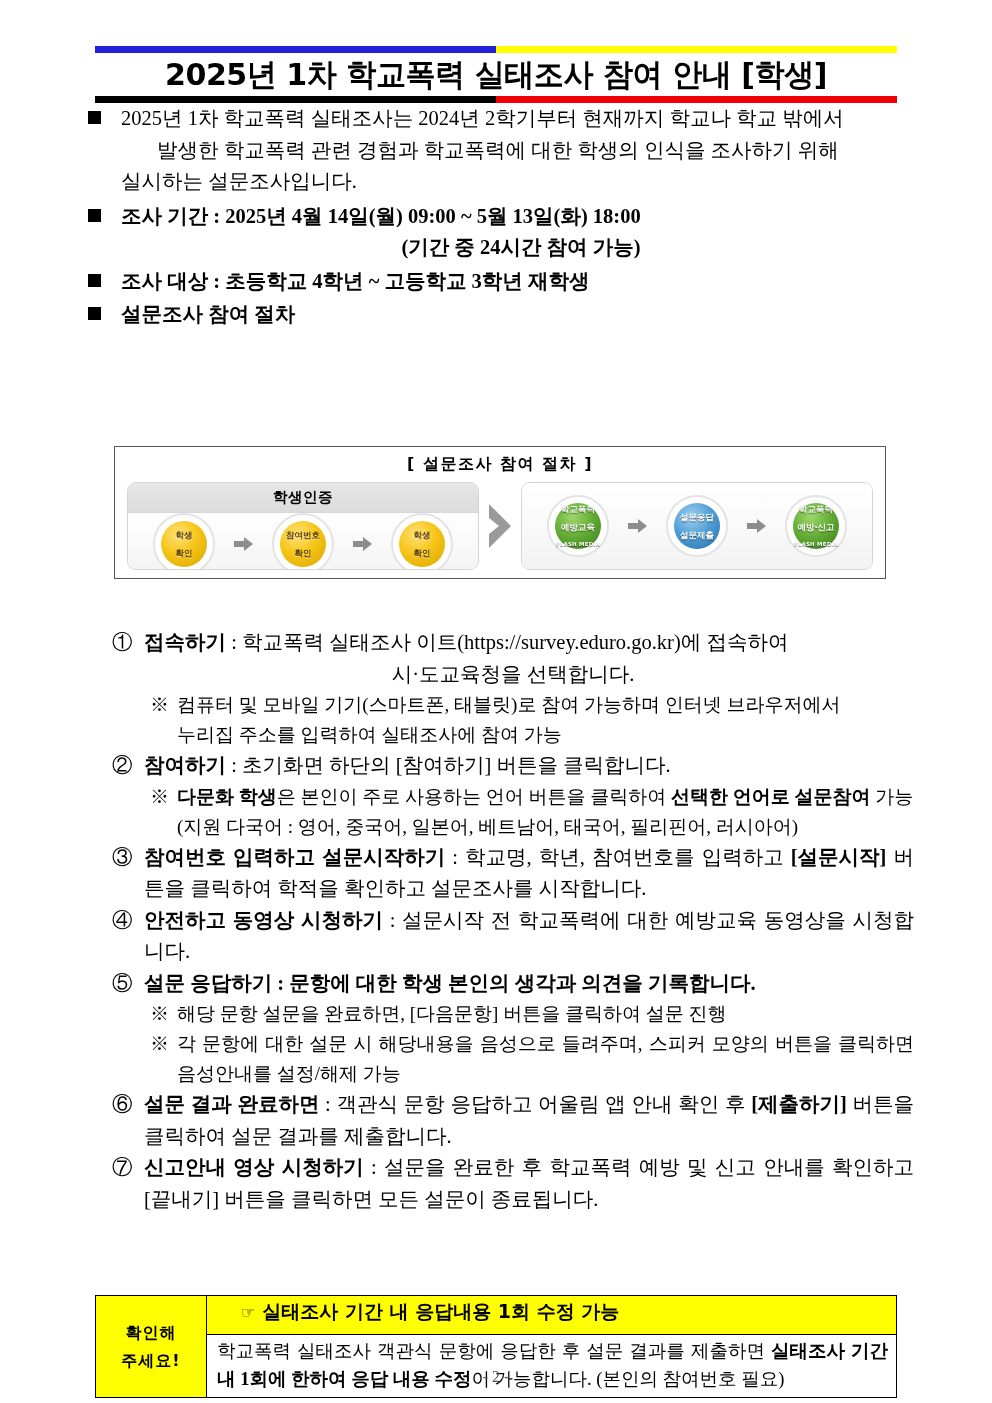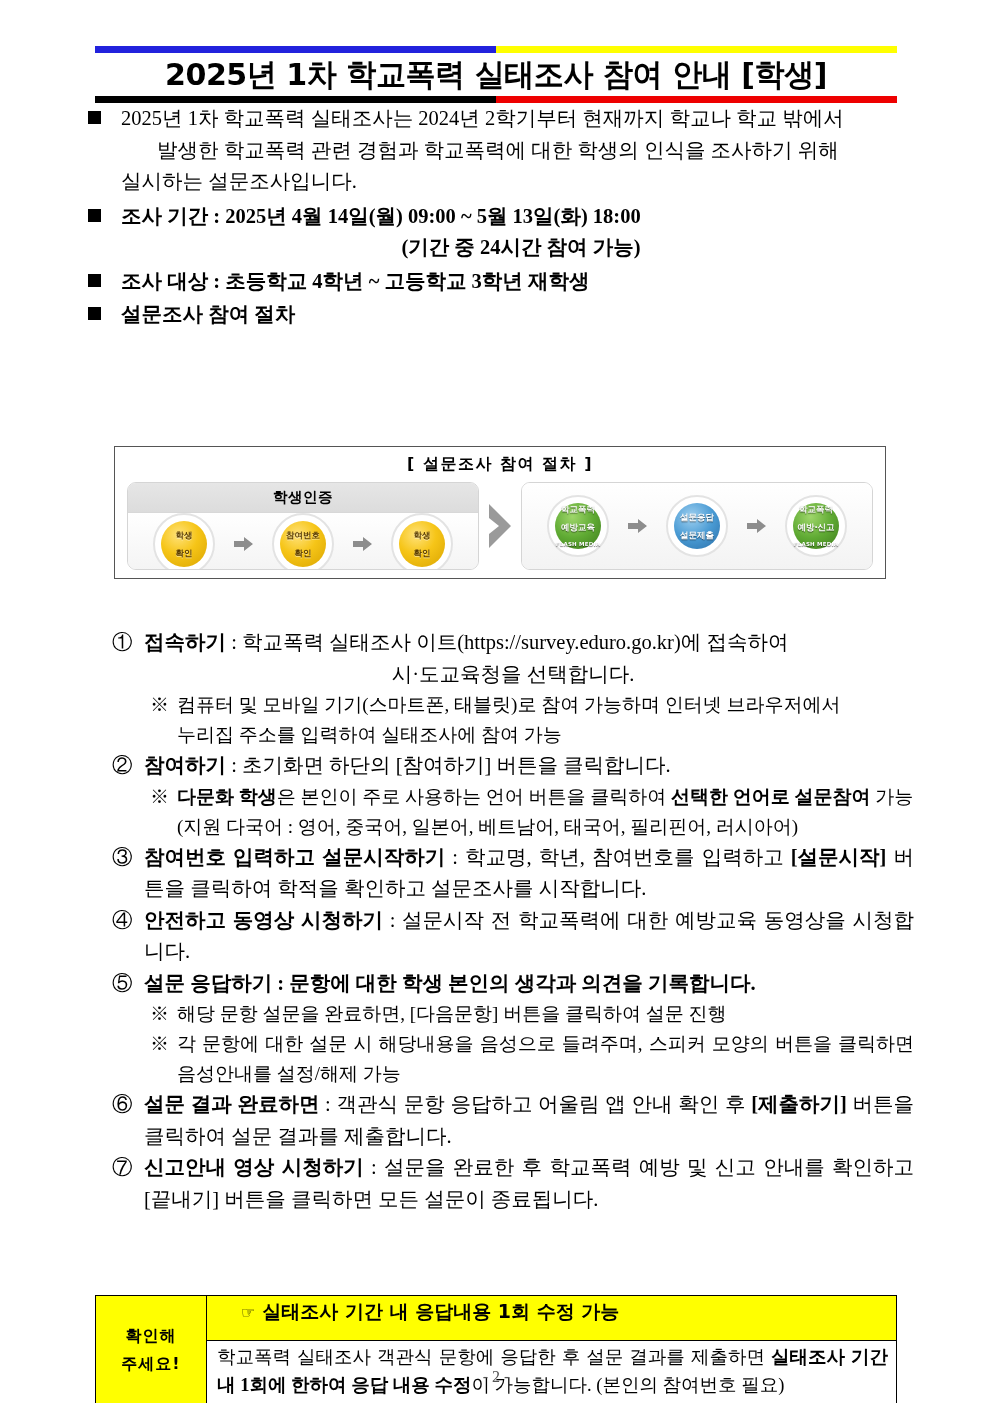--- a/index.html
+++ b/index.html
@@ -283,21 +283,21 @@
     display: flex;
     flex-direction: column;
   }
   .notice-head {
     background: #ffff00;
     border-bottom: 1.5px solid #000;
     font-family: "DejaVu Sans", sans-serif;
     font-weight: bold;
     font-size: 19px;
     line-height: 27px;
-    padding: 2px 0 14px 34px;
+    padding: 2px 0 8px 34px;
     white-space: nowrap;
   }
   .notice-head .hand { font-size: 16px; padding-right: 7px; }
   .notice-body {
     padding: 2px 8px 4px 10px;
     font-size: 18.5px;
     line-height: 28px;
     text-align: justify;
   }
 

